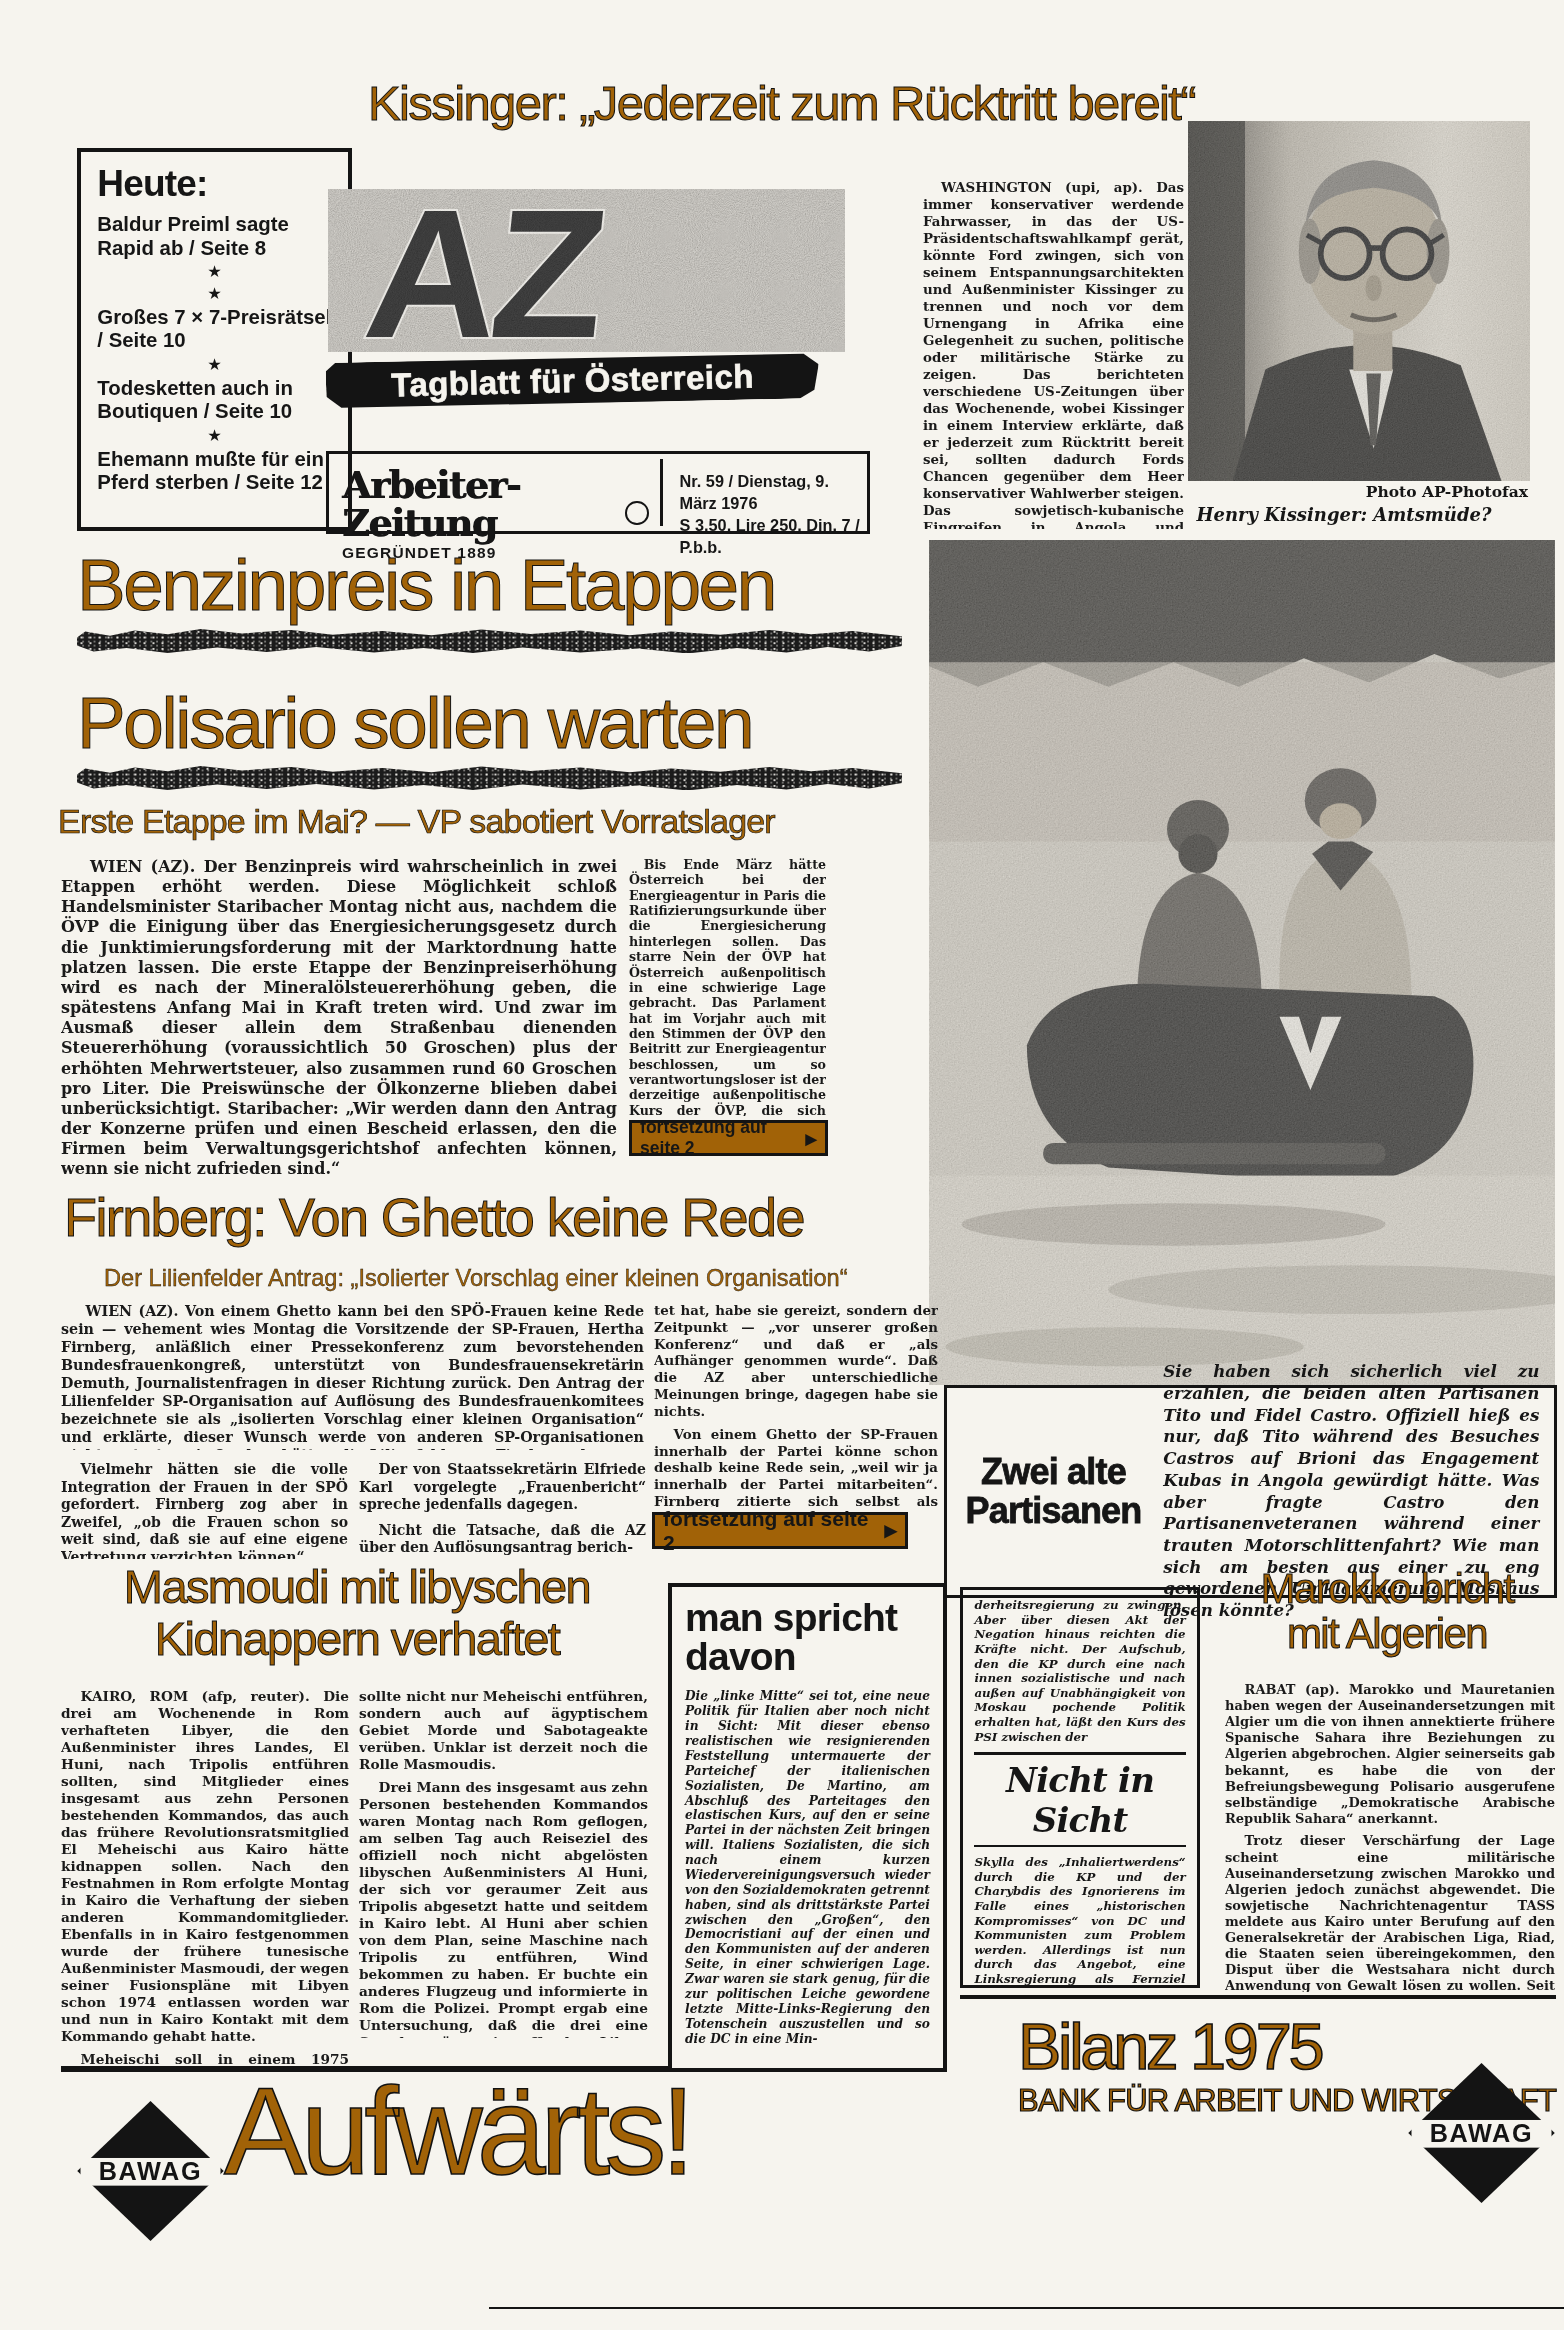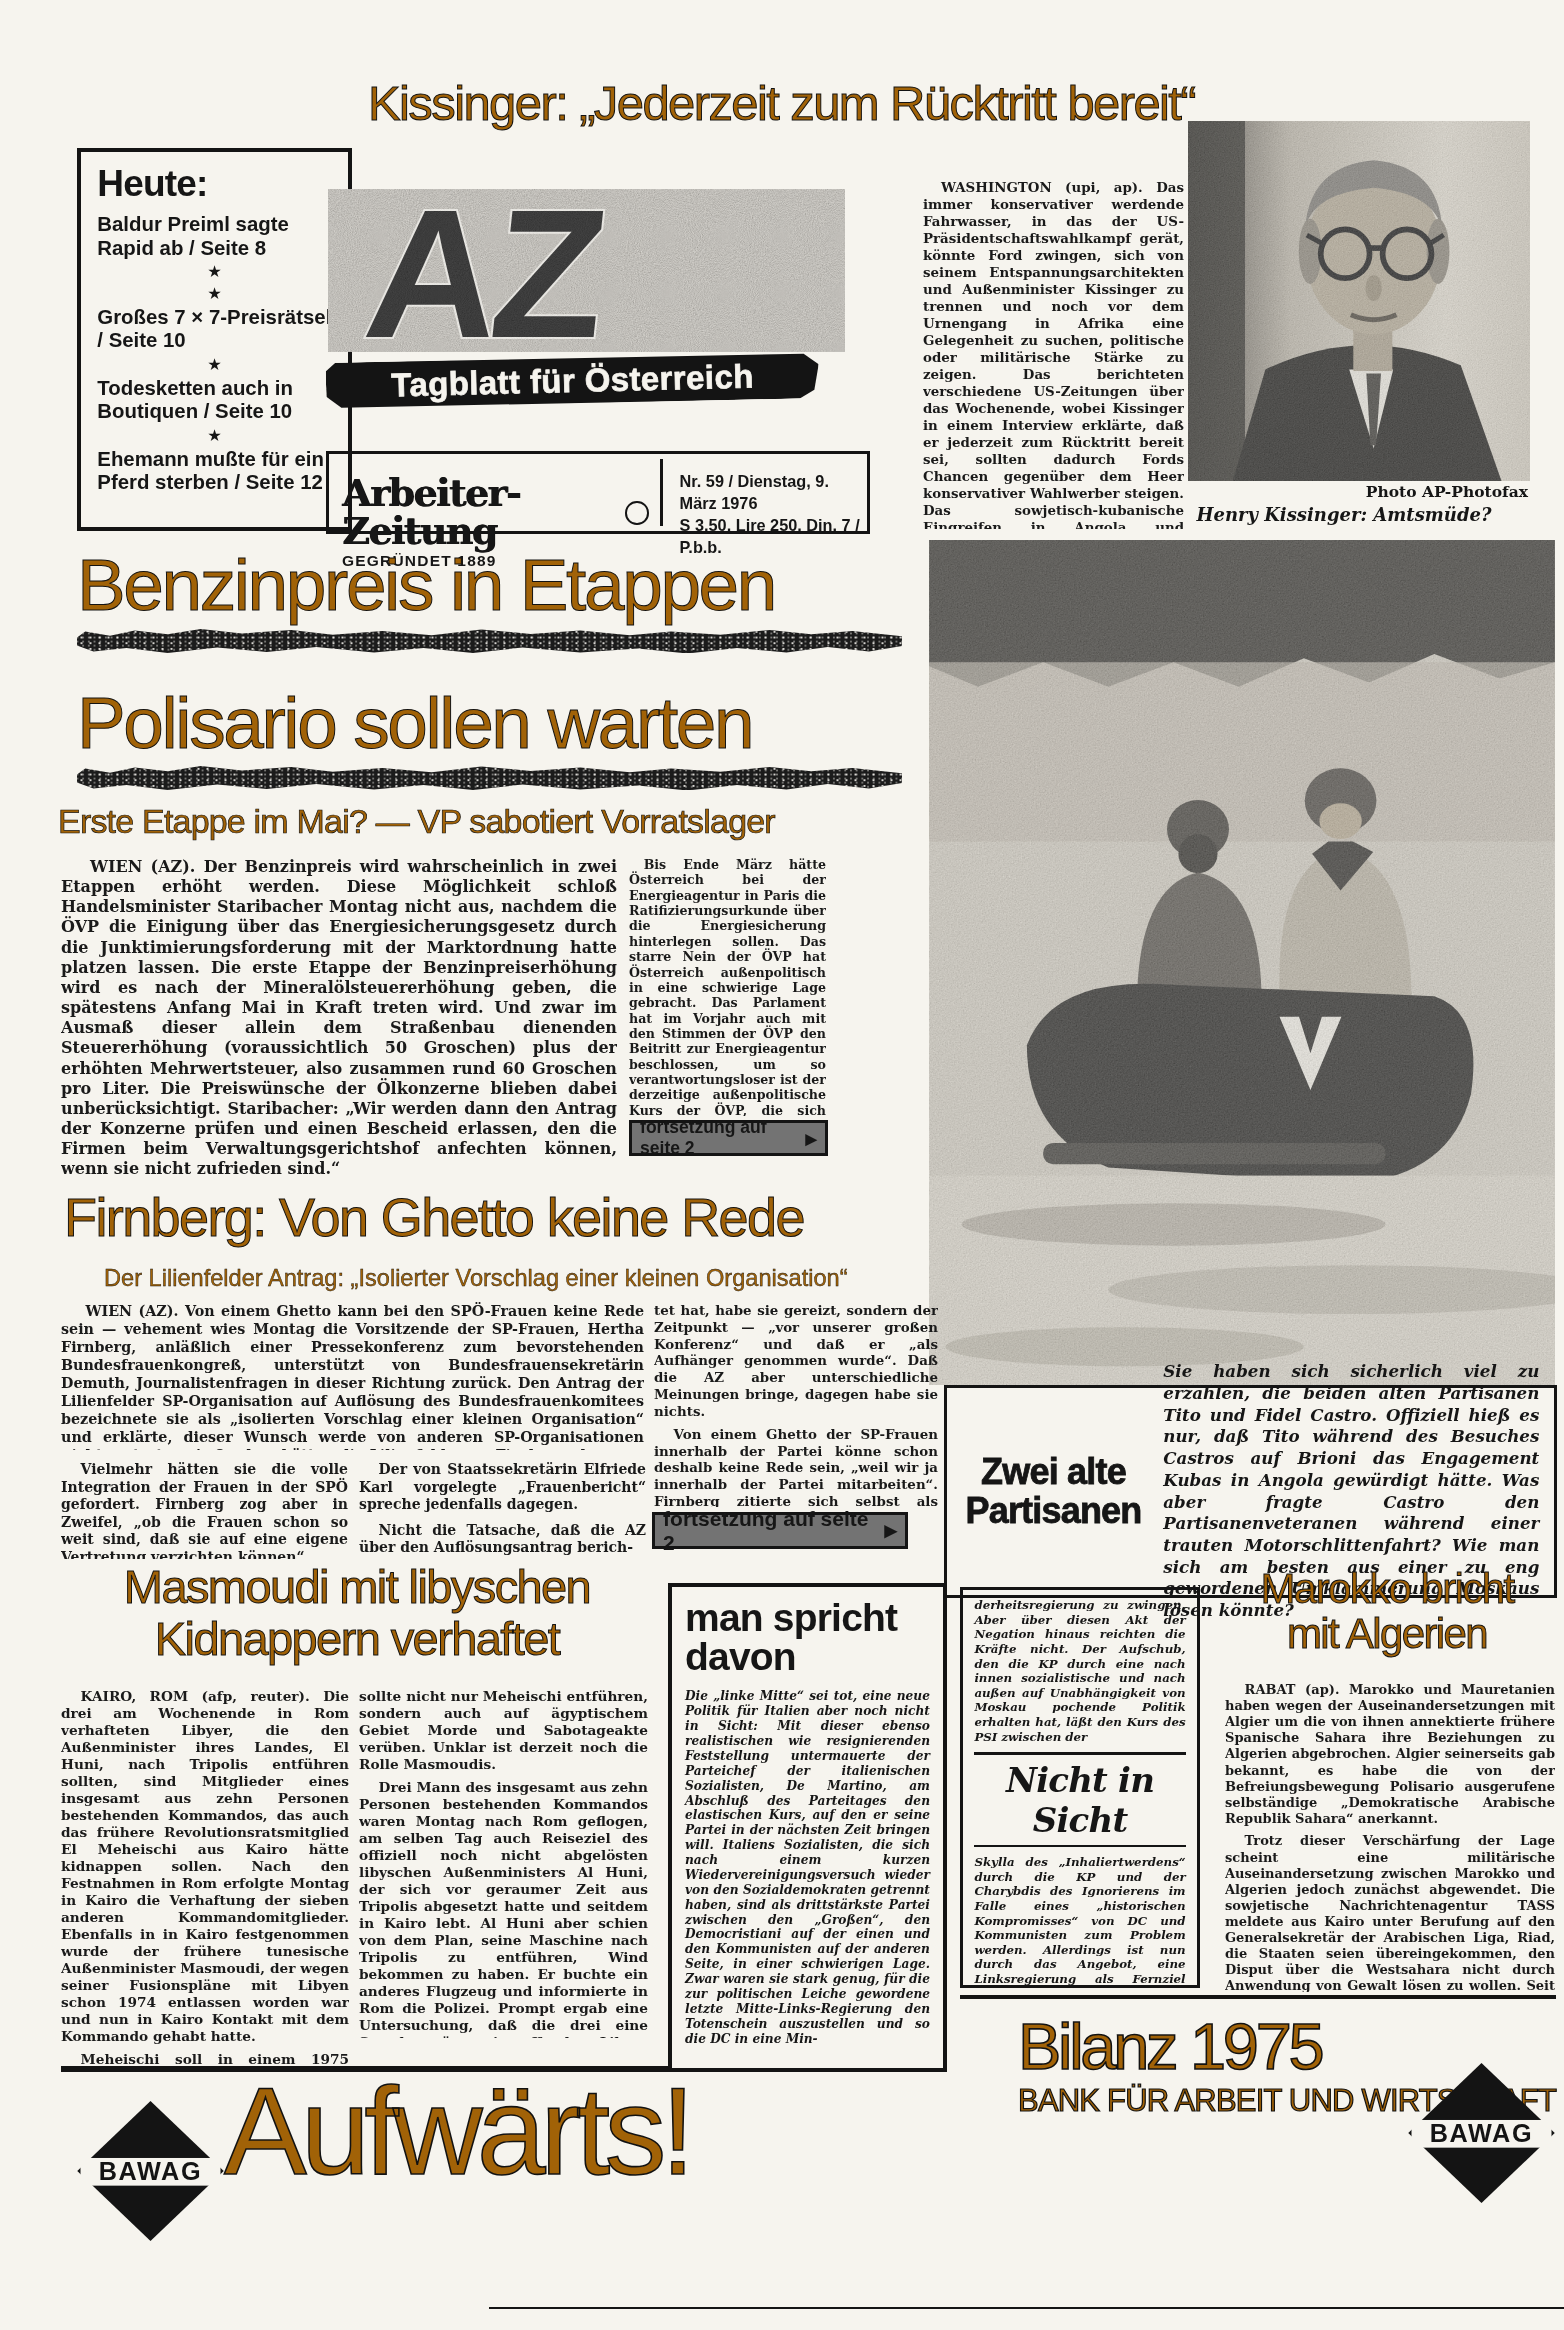--- a/index.html
+++ b/index.html
@@ -12,21 +12,21 @@
   .hl{font-weight:normal;color:#a16207;letter-spacing:-1.6px;white-space:nowrap;-webkit-text-stroke:1px #121212;}
   .center{text-align:center;}
   .torn{background-color:#1b1b1b;
     background-image:
       radial-gradient(circle, rgba(246,244,239,.85) 0.8px, transparent 1.4px),
       radial-gradient(circle, rgba(246,244,239,.45) 0.8px, transparent 1.1px);
     background-size:9px 5.7px,5.7px 4.1px;background-position:0 0,3.3px 2.4px;
     clip-path:polygon(0% 35%,1% 10%,4% 28%,7% 6%,11% 22%,15% 0%,20% 18%,26% 4%,31% 24%,37% 8%,43% 26%,49% 2%,55% 20%,61% 6%,67% 26%,72% 10%,78% 24%,84% 4%,89% 22%,94% 8%,100% 30%,100% 70%,96% 92%,91% 74%,86% 96%,80% 78%,74% 100%,68% 80%,61% 96%,54% 76%,48% 98%,42% 78%,36% 96%,29% 74%,23% 94%,17% 76%,11% 98%,6% 78%,2% 92%,0% 68%);}
   .box{border:4.1px solid #141414;background:#f6f4ee;box-sizing:border-box;}
   .fortsetzung{border:3.3px solid #141414;box-sizing:border-box;display:flex;align-items:center;
-      justify-content:space-between;padding:1.6px 8.1px;font-weight:bold;background:#737373;}
+      justify-content:space-between;padding:1.6px 8.1px;font-weight:bold;background:#a16207;}
   .fraktur{font-family:"DejaVu Serif",serif;font-weight:bold;letter-spacing:-1.6px;
       text-shadow:0.8px 0 0 #141414;}
   .italic{font-style:italic;}
   .rule{background:#141414;}
   .star{text-align:center;font-size:16.3px;line-height:1.1;margin:3.3px 0;}
   .idx-item{font-size:20.4px;font-weight:bold;line-height:1.14;margin:0;}
 </style>
 </head>
 <body>
 
@@ -61,21 +61,21 @@
     <rect width="635" height="200" filter="url(#noiseLogo)" opacity="0.25"></rect>
   </svg>
 
   <div class="abs" style="left:326px;top:357px;width:493px;height:47px;background:#141414;transform:rotate(-1.4deg);
        clip-path:polygon(0 18%,2% 0,97% 5%,100% 28%,99% 82%,96% 100%,3% 96%,0 72%);
        display:flex;align-items:center;justify-content:center;">
     <span style="color:#f6f4ee;font-weight:bold;font-size:33px;letter-spacing:0.4px;-webkit-text-stroke:0.7px #f6f4ee;">Tagblatt für Österreich</span>
   </div>
 
   <div class="abs" style="left:326px;top:451px;width:544px;height:83px;border:3.3px solid #141414;box-sizing:border-box;display:flex;">
-    <div style="width:318px;padding:20px 0 0 13px;position:relative;">
+    <div style="width:318px;padding:12px 0 0 13px;position:relative;">
       <div class="fraktur" style="font-size:38px;line-height:1;">Arbeiter-Zeitung</div>
       <div style="font-size:15.5px;font-weight:bold;letter-spacing:1.2px;margin-top:1.6px;">GEGRÜNDET 1889</div>
       <span class="abs" style="right:11.4px;bottom:6.5px;width:19.6px;height:19.6px;border:2.4px solid #141414;border-radius:50%;"></span>
     </div>
     <div style="width:3.3px;background:#141414;margin:4.9px 0;"></div>
     <div style="flex:1;padding:16.3px 0 0 16.3px;font-weight:bold;font-size:16.3px;line-height:1.35;">
       <div>Nr. 59 / Dienstag, 9. März 1976</div>
       <div>S 3,50. Lire 250, Din. 7 / P.b.b.</div>
     </div>
   </div>

